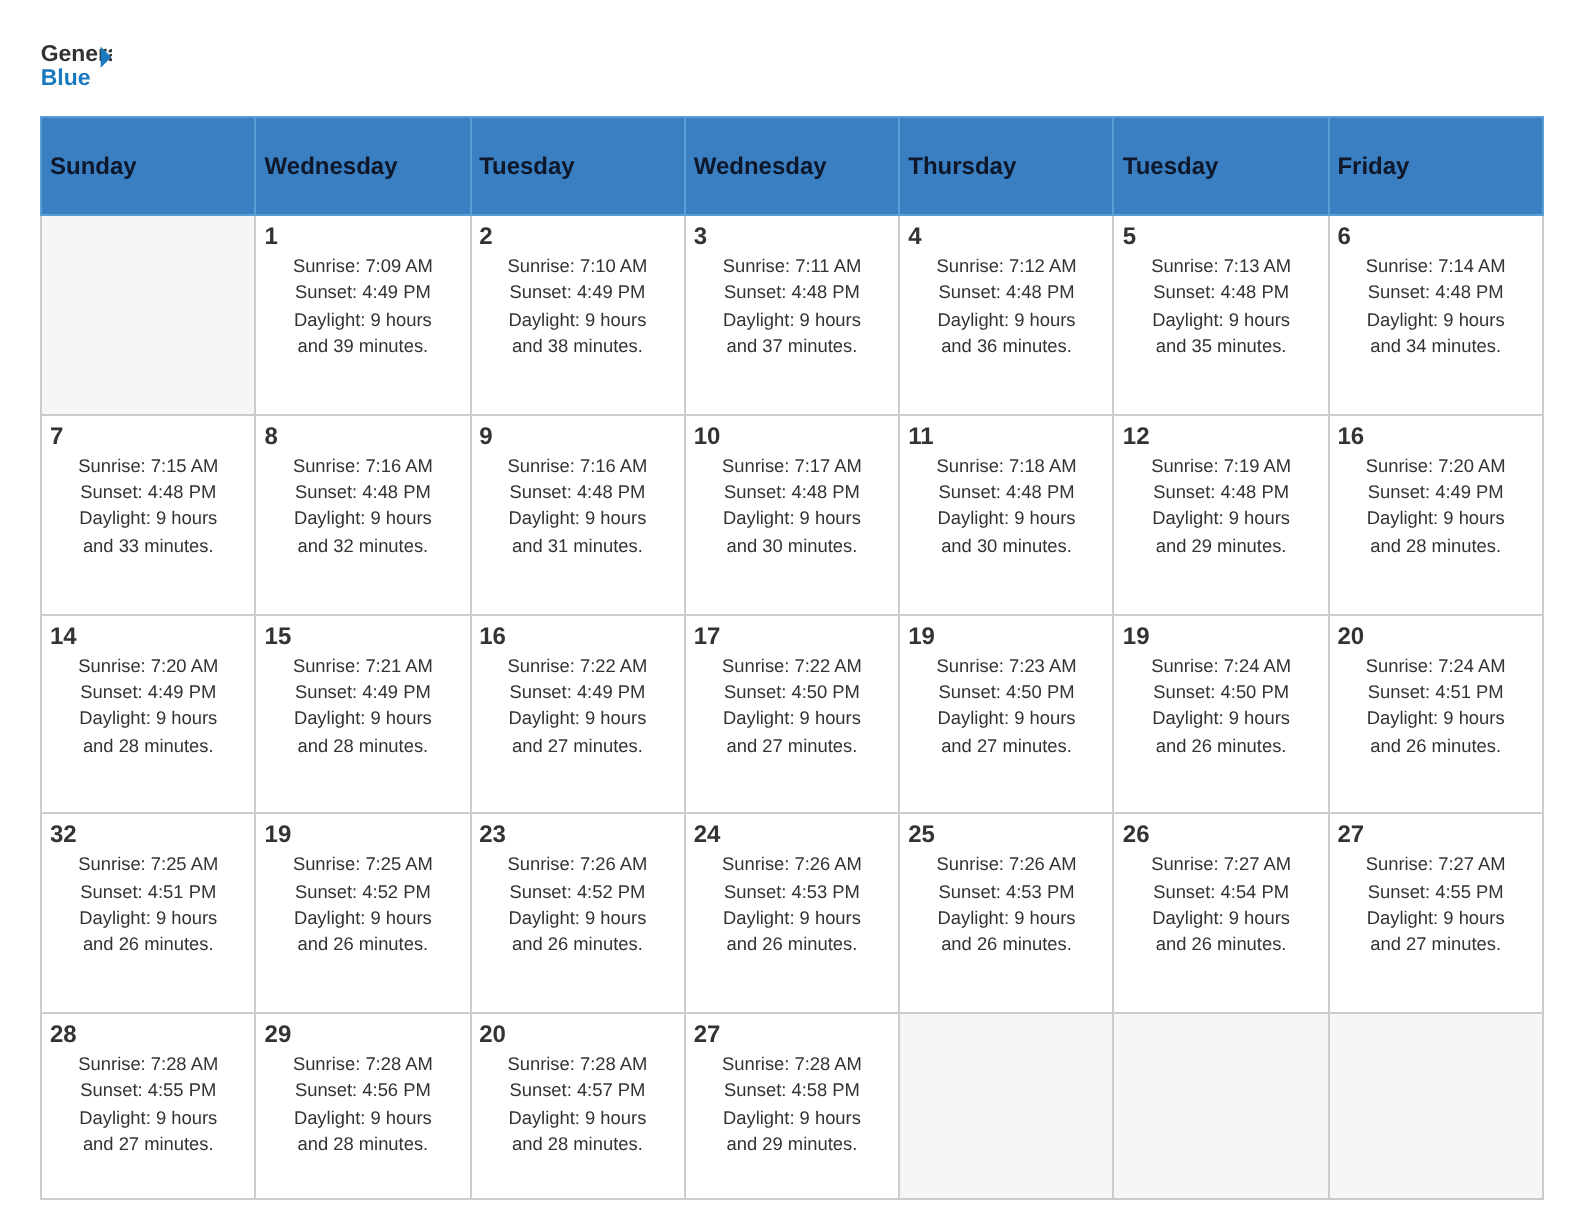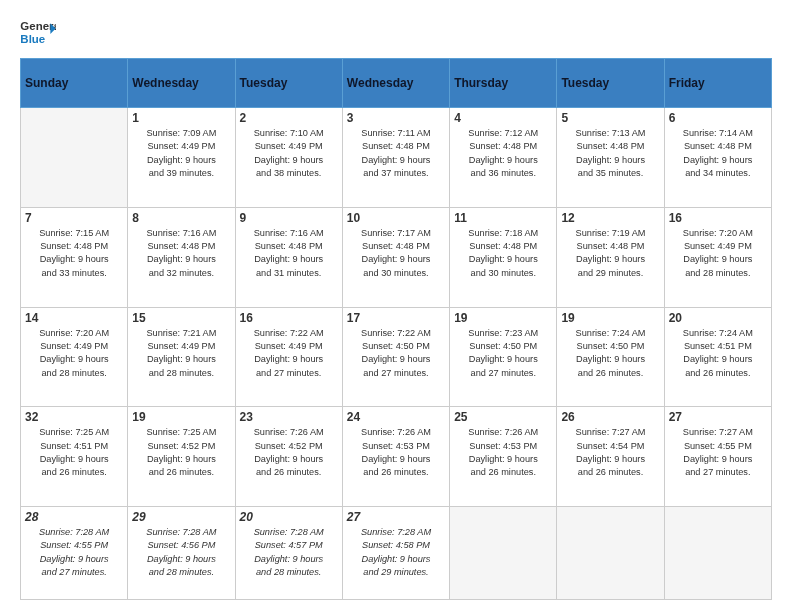--- a/index.html
+++ b/index.html
@@ -81,21 +81,20 @@
       margin-bottom: 2px;
     }
     .day-info {
       font-size: 9.2px;
       color: #333;
       line-height: 1.45;
       text-align: center;
     }
     tr:last-child td {
       height: 72px;
-      font-style: italic;
     }
   </style>
 </head>
 <body>
 
 <div class="page">
   <div class="header">
     <div class="logo">
       <svg class="logo-icon" viewBox="0 0 40 34">
         <text x="0" y="14" font-size="13" font-weight="bold" fill="#333" font-family="Arial">General</text>

